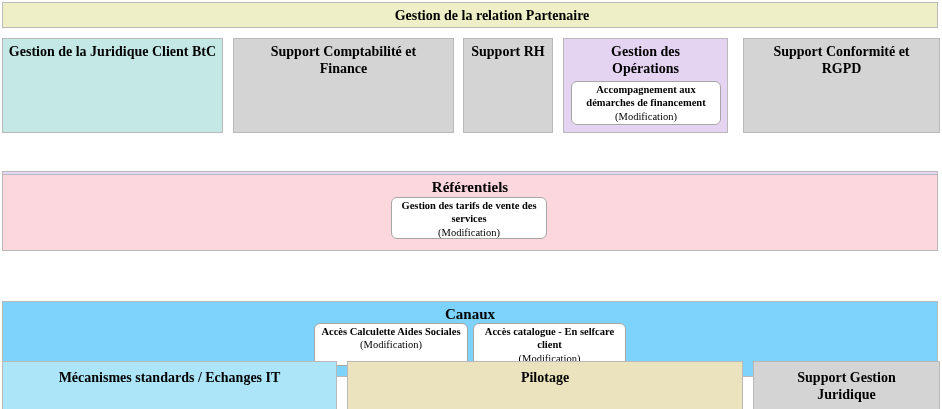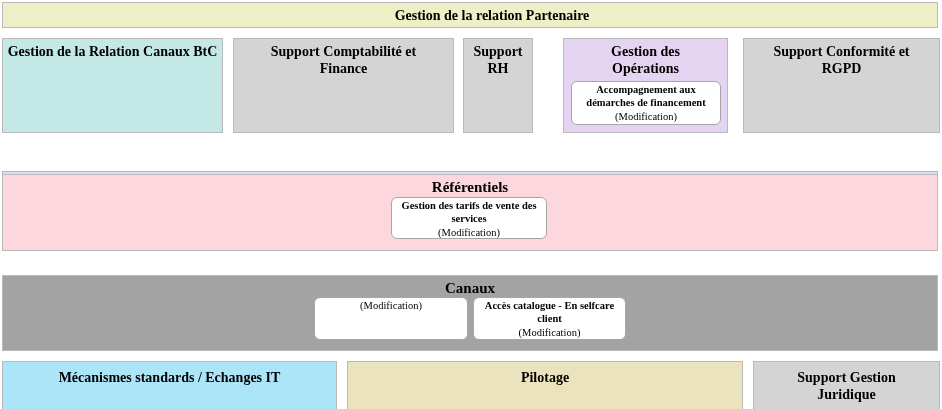--- a/index.html
+++ b/index.html
@@ -28,21 +28,21 @@
     font-weight: bold;
     font-size: 15px;
     line-height: 1.1;
     padding-top: 4px;
   }
   
   .hdr { left: 2px; top: 2px; width: 936px; height: 26px; }
   
   .d1 { left: 2px;   top: 38px; width: 221px; height: 95px; }
   .d2 { left: 233px; top: 38px; width: 221px; height: 95px; }
-  .d3 { left: 463px; top: 38px; width: 70px;  height: 95px; }
+  .d3 { left: 463px; top: 38px; width: 90px;  height: 95px; }
   .d4 { left: 563px; top: 38px; width: 165px; height: 95px; }
   .d5 { left: 743px; top: 38px; width: 197px; height: 95px; }
   .d2 .lbl, .d5 .lbl { padding-left: 12px; padding-right: 12px; }
   .d4 .lbl { padding-left: 34px; padding-right: 34px; }
   
   .echanges     { left: 2px; top: 146px; width: 936px; height: 27px; }
   .referentiels { left: 2px; top: 174px; width: 936px; height: 77px; }
   .canaux       { left: 2px; top: 275px; width: 936px; height: 76px; }
   
   .f1 { left: 2px;   top: 361px; width: 335px; height: 52px; }
@@ -75,21 +75,21 @@
 </head>
 <body>
 
 <div class="canvas">
 
   <div class="box hdr" style="background: rgb(238, 239, 198); padding-left: 44px;">
     <div class="lbl">Gestion de la relation Partenaire</div>
   </div>
 
   <div class="box d1" style="background: rgb(196, 232, 230);">
-    <div class="lbl">Gestion de la Relation Canaux BtC</div>
+    <div class="lbl">Gestion de la Juridique Client BtC</div>
   </div>
 
   <div class="box d2" style="background: rgb(212, 212, 212);">
     <div class="lbl">Support Comptabilité et Finance</div>
   </div>
 
   <div class="box d3" style="background: rgb(212, 212, 212);">
     <div class="lbl">Support RH</div>
   </div>
 
@@ -110,23 +110,24 @@
   </div>
 
   <div class="box referentiels" style="background: rgb(253, 215, 222);">
     <div class="band-lbl">Référentiels</div>
     <div class="card card-tarifs">
       <div class="card-title">Gestion des tarifs de vente des services</div>
       <div class="card-status">(Modification)</div>
     </div>
   </div>
 
-  <div class="box canaux" style="background: #a3a3a3;">
+  <div class="box canaux" style="background: #7dd3fc; margin-top: 26px;">
     <div class="band-lbl">Canaux</div>
     <div class="card card-calc">
+      <div class="card-title">Accès Calculette Aides Sociales</div>
       <div class="card-status">(Modification)</div>
     </div>
     <div class="card card-selfcare">
       <div class="card-title">Accès catalogue - En selfcare client</div>
       <div class="card-status">(Modification)</div>
     </div>
   </div>
 
   <div class="box f1" style="background: rgb(172, 228, 248);">
     <div class="lbl">Mécanismes standards / Echanges IT</div>

